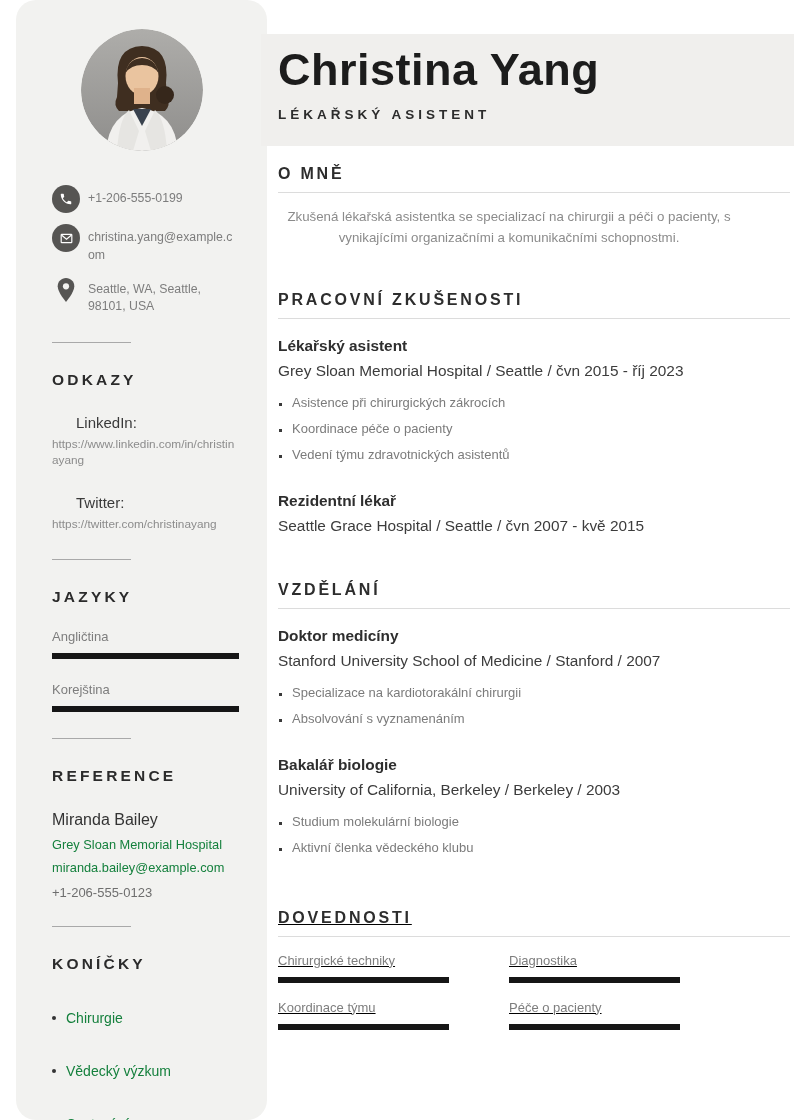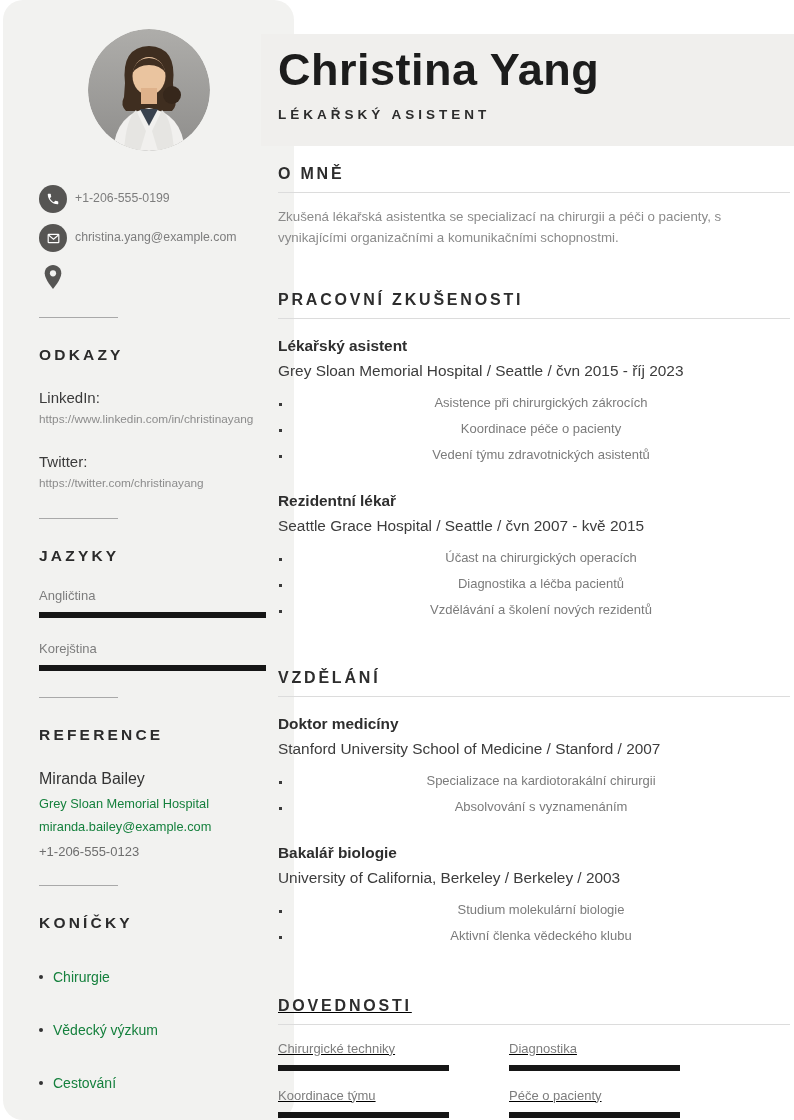--- a/index.html
+++ b/index.html
@@ -4,21 +4,21 @@
 <style>
   html,body{margin:0;padding:0;}
   body{
     width:794px;height:1120px;position:relative;overflow:hidden;
     background:#ffffff;
     font-family:"Liberation Sans", sans-serif;
     -webkit-font-smoothing:antialiased;
   }
   
   .sidebar{
-    position:absolute;left:3px;top:0;width:291px;height:1120px;
+    position:absolute;left:16px;top:0;width:251px;height:1120px;
     background:#f2f2f0;box-sizing:border-box;border-radius:20px;
   }
   .photo{
     width:122px;height:122px;border-radius:50%;overflow:hidden;
     margin:29px auto 0 auto;display:block;
   }
   .side-inner{padding:0 28px 0 36px;}
   .contact{margin-top:34px;}
   .contact-row{display:flex;align-items:flex-start;margin-bottom:11px;}
   .icon-circle{
@@ -27,21 +27,21 @@
   }
   .icon-plain{width:28px;height:28px;flex:none;display:flex;align-items:center;justify-content:center;}
   .contact-text{
     font-size:12.3px;color:#7d7d7d;line-height:1.45;margin-left:8px;padding-top:5px;
   }
   .breakall{word-break:break-all;}
   .divider{width:79px;border-top:1px solid #a9a9a9;margin-top:26px;}
   .side-h{
     font-size:15.5px;letter-spacing:3.2px;font-weight:700;color:#2b2b2b;margin-top:28px;
   }
-  .link-label{font-size:15px;color:#3a3a3a;margin-top:25px;}
+  .link-label{font-size:15px;color:#3a3a3a;margin-top:25px;margin-left:24px;}
   .link-url{font-size:11.8px;color:#8c8c8c;word-break:break-all;line-height:1.35;margin-top:6px;}
   .lang-row{margin-top:23px;}
   .lang-name{font-size:13px;color:#7d7d7d;}
   .bar{height:6px;background:#161616;margin-top:9px;}
   .ref-name{font-size:16px;color:#333333;margin-top:26px;}
   .ref-line{font-size:12.8px;color:#15803d;margin-top:8px;}
   .ref-phone{font-size:13px;color:#6e6e6e;margin-top:10px;}
   .hobby{display:flex;align-items:center;font-size:14px;color:#15803d;margin-top:37px;}
   .hobby-dot{width:4px;height:4px;border-radius:50%;background:#333;margin-right:10px;flex:none;}
   
@@ -49,28 +49,28 @@
     position:absolute;left:261px;right:0;top:34px;height:112px;background:#f0efed;
     box-sizing:border-box;padding:8px 0 0 17px;
   }
   .name{font-size:45px;font-weight:700;color:#1c1c1c;margin:2px 0 0 0;letter-spacing:.5px;}
   .subtitle{font-size:13.5px;letter-spacing:4px;font-weight:700;color:#2c2c2c;margin-top:11px;}
   .main-content{position:absolute;left:278px;right:4px;top:141px;}
   .sec-h{font-size:16px;letter-spacing:2.8px;font-weight:700;color:#2d2d2d;}
   .sec-rule{border-bottom:1px solid #dcdcdc;margin-top:9px;}
   .sec-about{margin-top:24px;}
   .about-text{
-    font-size:13.3px;color:#8b8b8b;line-height:1.6;margin-top:13px;padding-right:50px;
+    font-size:13.3px;color:#8b8b8b;line-height:1.6;margin-top:13px;padding-right:50px;text-align:center;
   }
   .sec-exp{margin-top:42px;}
   .entry{margin-top:18px;}
   .entry + .entry{margin-top:24px;}
   .entry-title{font-size:15.4px;font-weight:700;color:#2e2e2e;}
   .entry-meta{font-size:15.4px;font-weight:400;color:#3c3c3c;margin-top:7px;}
-  ul.bullets{list-style:none;margin:10px 0 0 0;padding:0;text-align:center;}
+  ul.bullets{list-style:none;margin:10px 0 0 0;padding:0;}
   ul.bullets li{
     position:relative;padding:5.5px 0 5.5px 14px;font-size:13px;color:#7b7b7b;
   }
   ul.bullets li::before{
     content:"";position:absolute;left:1px;top:13px;width:3px;height:3px;background:#3a3a3a;
   }
   .sec-edu{margin-top:46px;}
   .sec-skills{margin-top:48px;text-decoration:underline;}
   .skills-grid{
     display:grid;grid-template-columns:171px 171px;column-gap:60px;row-gap:17px;margin-top:16px;
@@ -126,20 +126,21 @@
         </span>
         <span class="contact-text breakall">christina.yang@example.com</span>
       </div>
       <div class="contact-row">
         <span class="icon-plain">
           <svg width="24" height="26" viewBox="0 0 24 26">
               <path fill="#565553" d="M12 1C7.3 1 3.7 4.6 3.7 9.3 3.7 15.5 12 25 12 25s8.3-9.5 8.3-15.7C20.3 4.6 16.7 1 12 1z"></path>
               <circle cx="12" cy="9.3" r="3.1" fill="#f2f2f0"></circle>
             </svg>
         </span>
+        <span class="contact-text">Seattle, WA, Seattle, 98101, USA</span>
       </div>
     </div>
 
     <div class="divider"></div>
 
     <div class="side-h">ODKAZY</div>
     <div>
       <div class="link-label">LinkedIn:</div>
       <div class="link-url">https://www.linkedin.com/in/christinayang</div>
     </div>
@@ -210,25 +211,20 @@
       <ul class="bullets">
         <li>Asistence při chirurgických zákrocích</li>
         <li>Koordinace péče o pacienty</li>
         <li>Vedení týmu zdravotnických asistentů</li>
       </ul>
     </div>
 
     <div class="entry">
       <div class="entry-title">Rezidentní lékař</div>
       <div class="entry-meta">Seattle Grace Hospital / Seattle / čvn 2007 - kvě 2015</div>
-      <ul class="bullets">
-        <li>Účast na chirurgických operacích</li>
-        <li>Diagnostika a léčba pacientů</li>
-        <li>Vzdělávání a školení nových rezidentů</li>
-      </ul>
     </div>
   </section>
 
   <section class="sec-edu">
     <div class="sec-h">VZDĚLÁNÍ</div>
     <div class="sec-rule"></div>
 
     <div class="entry">
       <div class="entry-title">Doktor medicíny</div>
       <div class="entry-meta">Stanford University School of Medicine / Stanford / 2007</div>

